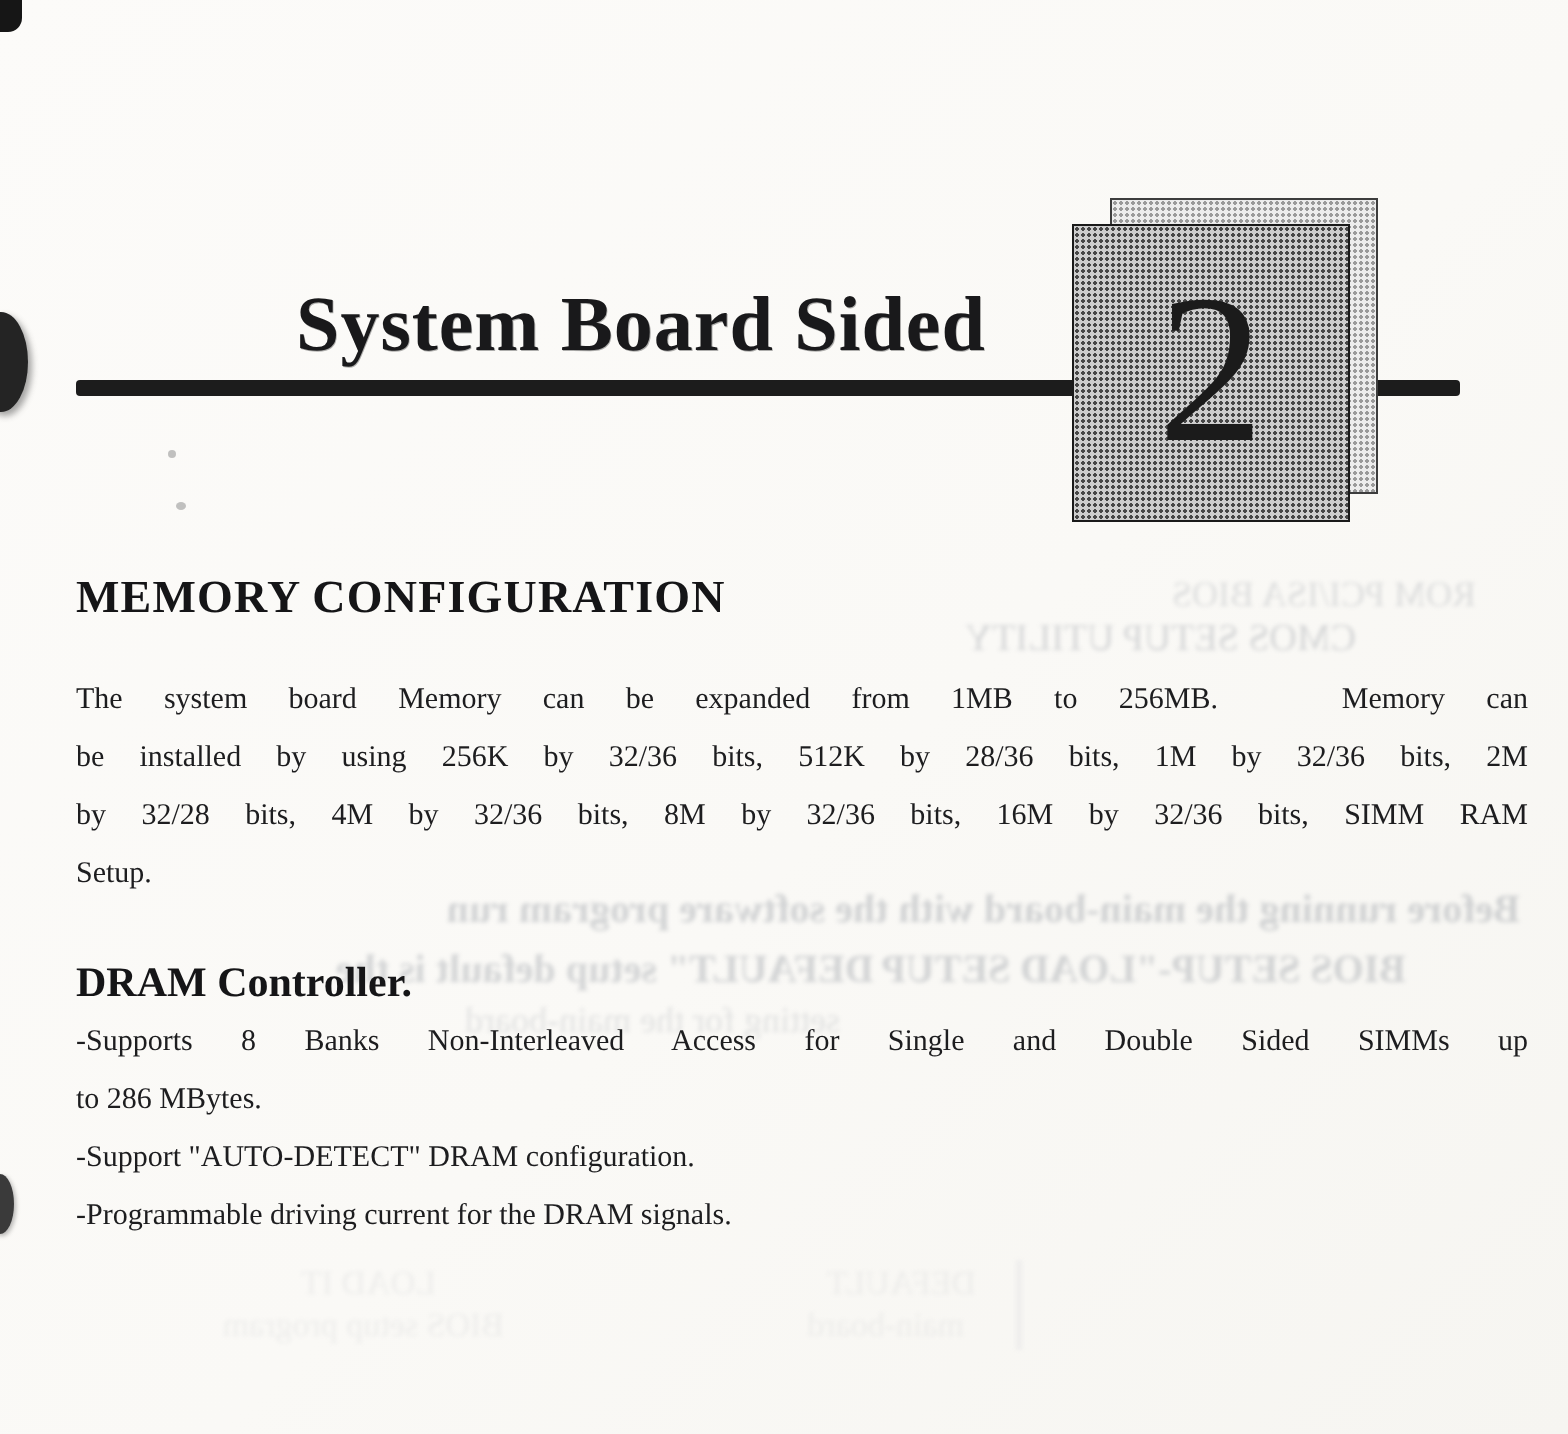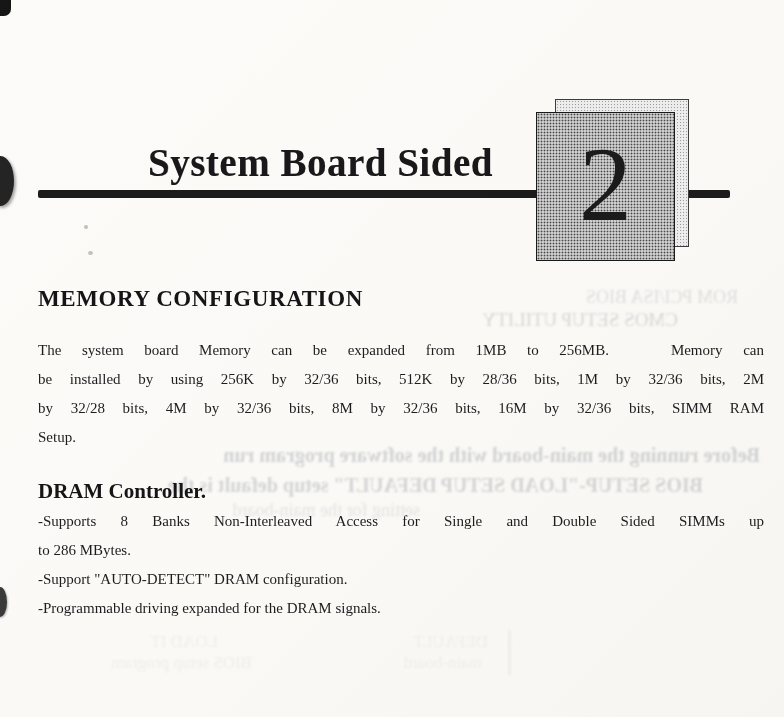--- a/index.html
+++ b/index.html
@@ -113,16 +113,16 @@
     <div class="tline just">be installed by using 256K by 32/36 bits, 512K by 28/36 bits, 1M by 32/36 bits, 2M</div>
     <div class="tline just">by 32/28 bits, 4M by 32/36 bits, 8M by 32/36 bits, 16M by 32/36 bits, SIMM RAM</div>
     <div class="tline">Setup.</div>
   </div>
 
   <div class="heading dram">DRAM Controller.</div>
   <div class="textblock list">
     <div class="tline just">-Supports 8 Banks Non-Interleaved Access for Single and Double Sided SIMMs up</div>
     <div class="tline">to 286 MBytes.</div>
     <div class="tline">-Support "AUTO-DETECT" DRAM configuration.</div>
-    <div class="tline">-Programmable driving expanded for the DRAM signals.</div>
+    <div class="tline">-Programmable driving current for the DRAM signals.</div>
   </div>
 
 </div>
 
 </body></html>

